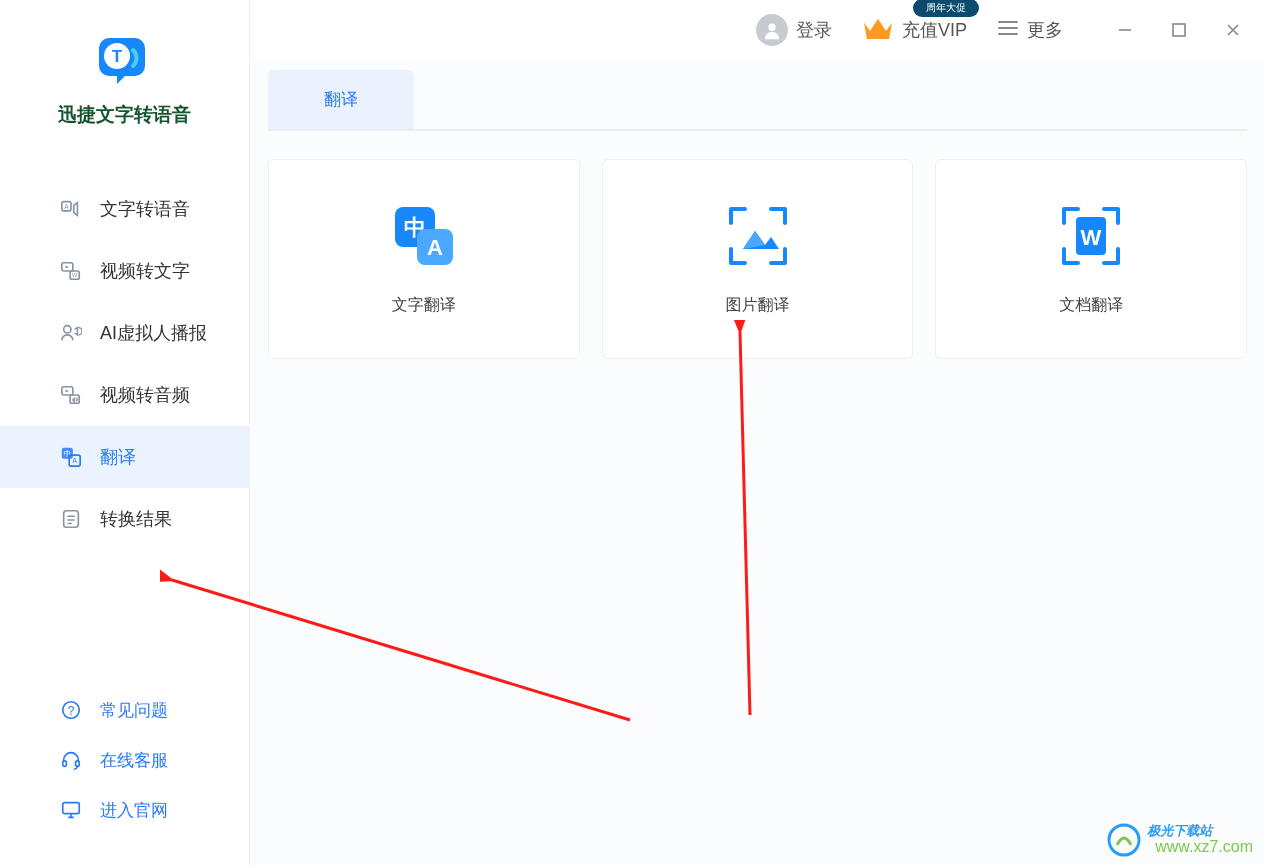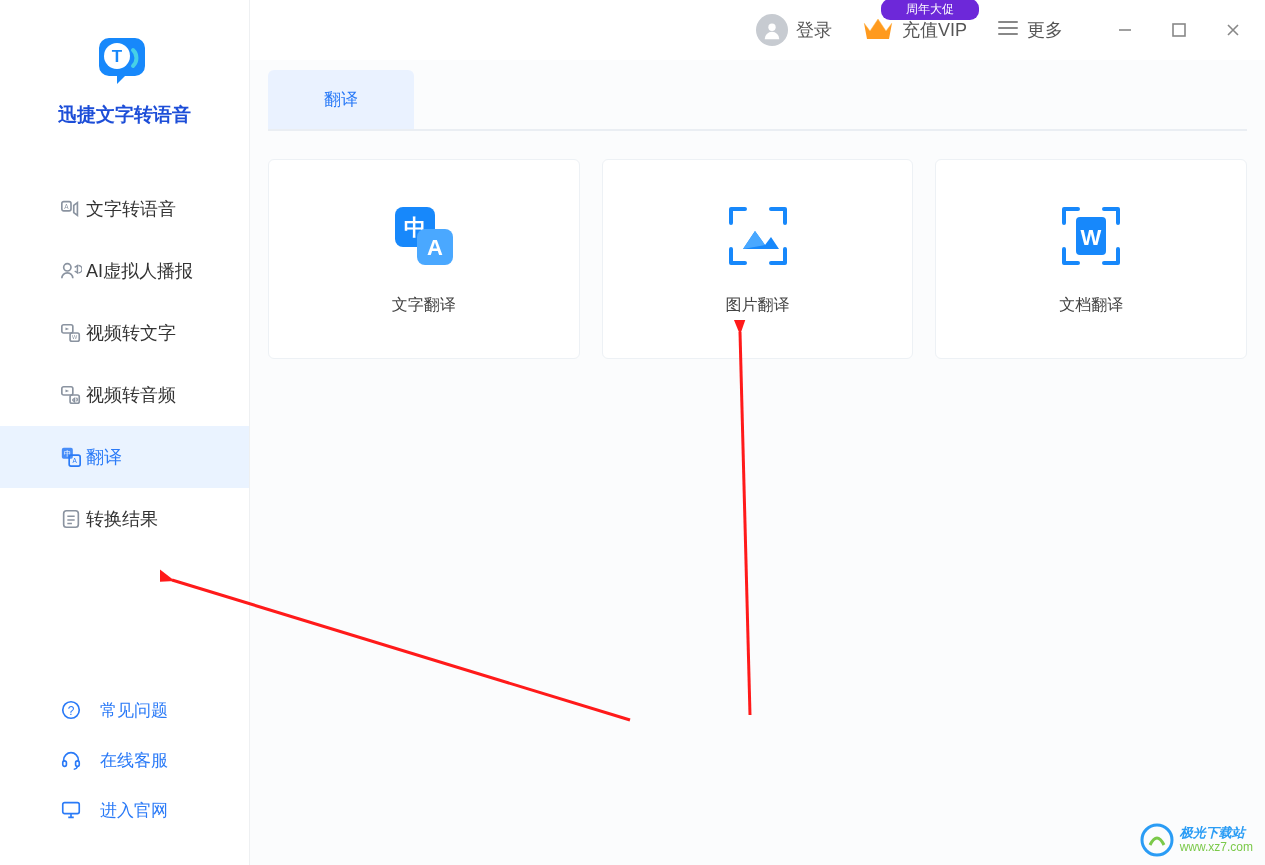--- a/index.html
+++ b/index.html
@@ -32,36 +32,36 @@
       margin-bottom: 30px;
     }
     .logo-icon {
       width: 56px;
       height: 56px;
       margin-bottom: 16px;
     }
     .app-title {
       font-size: 19px;
       font-weight: bold;
-      color: #1d4ed8;
+      color: #14532d;
     }
     .nav {
       display: flex;
       flex-direction: column;
       margin-top: 20px;
     }
     .nav-item {
       display: flex;
       align-items: center;
       height: 62px;
       padding-left: 60px;
       cursor: pointer;
       color: #333;
       font-size: 18px;
-      gap: 4px;
+      gap: 18px;
     }
     .nav-item.active {
       background: #eaf3ff;
       color: #2a7af7;
     }
     .nav-item .nav-icon {
       width: 22px;
       height: 22px;
       flex-shrink: 0;
       display: flex;
@@ -129,24 +129,24 @@
       justify-content: center;
     }
     .vip-icon {
       width: 32px;
       height: 26px;
     }
     .badge {
       position: absolute;
       top: -16px;
       right: -12px;
-      background: #6d28d9;
+      background: #0c4a6e;
       color: #fff;
-      font-size: 12px;
-      padding: 2px 25px;
+      font-size: 10px;
+      padding: 2px 13px;
       border-radius: 9px;
       white-space: nowrap;
     }
     .more-icon {
       width: 22px;
       height: 18px;
     }
     .window-controls {
       display: flex;
       gap: 30px;
@@ -217,21 +217,21 @@
       gap: 6px;
     }
     .watermark-text {
       display: flex;
       flex-direction: column;
       align-items: flex-start;
       font-size: 13px;
       line-height: 1.1;
     }
     .wm-title { color: #2a9cf5; font-weight: bold; font-style: italic; }
-    .wm-url { color: #7bc94a; font-size: 12px; }
+    .wm-url { color: #7bc94a; font-size: 16px; margin-left: 8px; }
   </style>
 </head>
 <body>
 
 <div class="sidebar">
   <div class="logo-area">
     <div class="logo-icon">
       <svg viewBox="0 0 56 56">
         <path d="M12 8 h26 a10 10 0 0 1 10 10 v18 a10 10 0 0 1 -10 10 h-10 l-8 8 v-8 h-8 a10 10 0 0 1 -10 -10 v-18 a10 10 0 0 1 10 -10 z" fill="#1788fb"></path>
         <circle cx="20" cy="26" r="13" fill="#fff"></circle>
@@ -249,38 +249,38 @@
             <rect x="2" y="4" width="10" height="10" rx="2" fill="none" stroke="currentColor" stroke-width="1.8"></rect>
             <text x="7" y="12" font-size="7" text-anchor="middle" fill="currentColor">A</text>
             <path d="M15 8 l4 -3 v14 l-4 -3 z" fill="none" stroke="currentColor" stroke-width="1.8"></path>
           </svg>
       </span>
       <span>文字转语音</span>
     </div>
     <div class="nav-item">
       <span class="nav-icon">
         <svg viewBox="0 0 24 24" width="22" height="22">
+            <rect x="2" y="3" width="12" height="9" rx="2" fill="none" stroke="currentColor" stroke-width="1.8"></rect>
+            <path d="M6 6 l4 1.5 l-4 1.5 z" fill="currentColor"></path>
+            <rect x="11" y="12" width="10" height="9" rx="2" fill="none" stroke="currentColor" stroke-width="1.8"></rect>
+            <text x="16" y="19" font-size="6" text-anchor="middle" fill="currentColor">W</text>
+          </svg>
+      </span>
+      <span>视频转文字</span>
+    </div>
+    <div class="nav-item">
+      <span class="nav-icon">
+        <svg viewBox="0 0 24 24" width="22" height="22">
             <circle cx="8" cy="8" r="4" fill="none" stroke="currentColor" stroke-width="1.8"></circle>
             <path d="M2 20 a6 6 0 0 1 12 0" fill="none" stroke="currentColor" stroke-width="1.8"></path>
             <path d="M16 8 l3 -2 v8 l-3 -2" fill="none" stroke="currentColor" stroke-width="1.6"></path>
             <path d="M20 6 a4 4 0 0 1 0 8" fill="none" stroke="currentColor" stroke-width="1.4"></path>
           </svg>
       </span>
       <span>AI虚拟人播报</span>
-    </div>
-    <div class="nav-item">
-      <span class="nav-icon">
-        <svg viewBox="0 0 24 24" width="22" height="22">
-            <rect x="2" y="3" width="12" height="9" rx="2" fill="none" stroke="currentColor" stroke-width="1.8"></rect>
-            <path d="M6 6 l4 1.5 l-4 1.5 z" fill="currentColor"></path>
-            <rect x="11" y="12" width="10" height="9" rx="2" fill="none" stroke="currentColor" stroke-width="1.8"></rect>
-            <text x="16" y="19" font-size="6" text-anchor="middle" fill="currentColor">W</text>
-          </svg>
-      </span>
-      <span>视频转文字</span>
     </div>
     <div class="nav-item">
       <span class="nav-icon">
         <svg viewBox="0 0 24 24" width="22" height="22">
             <rect x="2" y="3" width="12" height="9" rx="2" fill="none" stroke="currentColor" stroke-width="1.8"></rect>
             <path d="M6 6 l4 1.5 l-4 1.5 z" fill="currentColor"></path>
             <rect x="11" y="12" width="10" height="9" rx="2" fill="none" stroke="currentColor" stroke-width="1.8"></rect>
             <path d="M14 17 l2 -1.5 v4 l-2 -1.5 z M18 15 a3 3 0 0 1 0 4" fill="none" stroke="currentColor" stroke-width="1.4"></path>
           </svg>
       </span>

